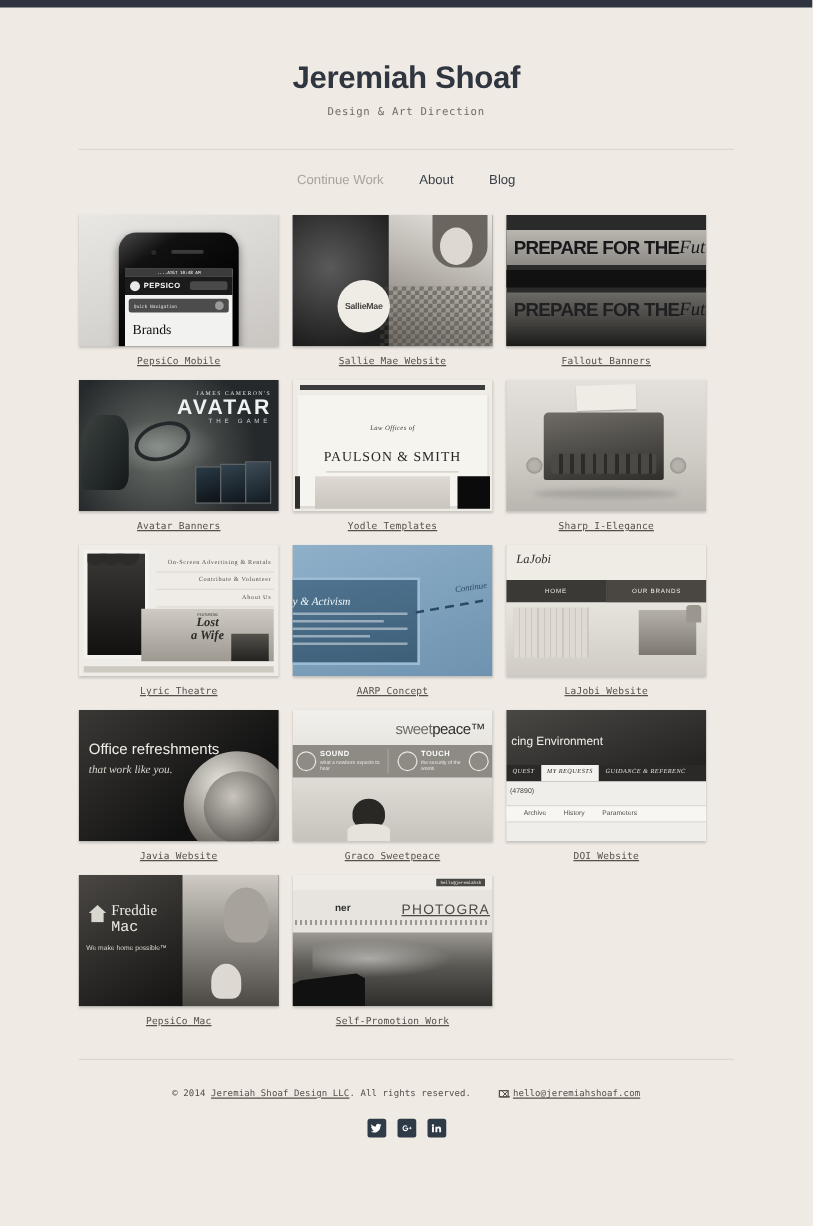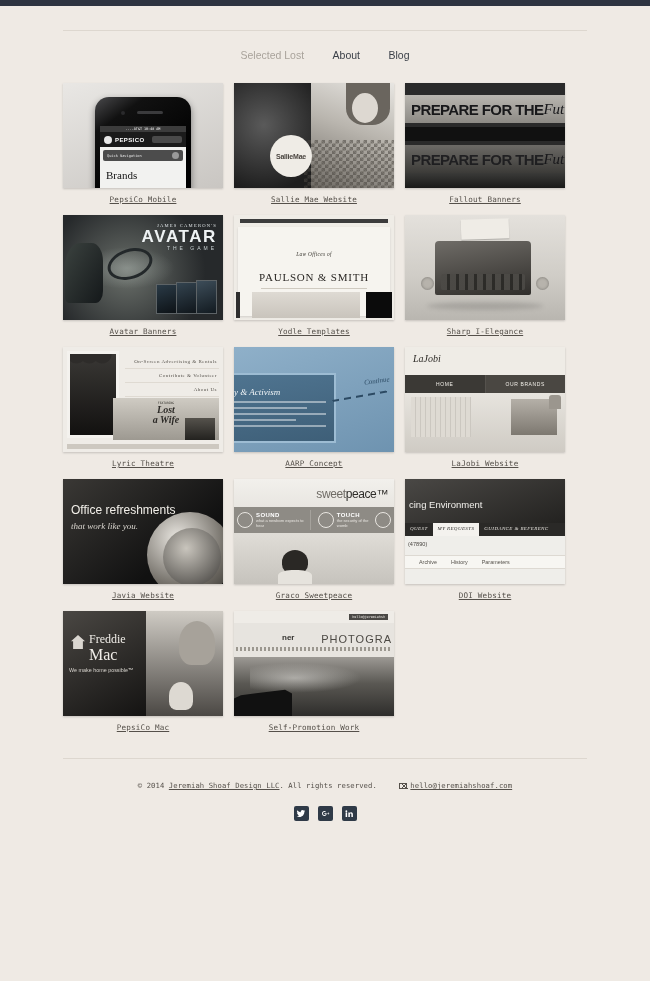--- a/index.html
+++ b/index.html
@@ -234,32 +234,32 @@
   .gr-sep{width:1px;height:20px;background:#a5a29c;}
   .gr-person{position:absolute;left:44px;bottom:0;width:34px;height:34px;}
   .gr-hair{position:absolute;left:4px;top:0;width:26px;height:24px;background:#2a2825;border-radius:50% 50% 40% 40%;}
   .gr-body{position:absolute;left:0;bottom:0;width:34px;height:14px;background:#e6e3dd;border-radius:40% 40% 0 0;}
 
   
   .fm-bg{background:linear-gradient(120deg,#55524d,#1b1a18);}
   .fm-left{position:absolute;left:0;top:0;width:52%;height:100%;background:linear-gradient(150deg,#4a4743,#141312);}
   .fm-house{position:absolute;left:8px;top:24px;width:14px;height:14px;background:#dad6d0;clip-path:polygon(50% 0,100% 45%,85% 45%,85% 100%,15% 100%,15% 45%,0 45%);}
   .fm-t1{position:absolute;left:26px;top:22px;font-family:"Liberation Serif",serif;font-size:12px;color:#f0ede8;line-height:1;}
-  .fm-t2{position:absolute;left:26px;top:36px;font-family:Liberation Serif, serif;font-size:16px;color:#f0ede8;line-height:1;text-align:center;}
+  .fm-t2{position:absolute;left:26px;top:36px;font-family:Liberation Mono, monospace;font-size:12px;color:#f0ede8;line-height:1;text-align:center;}
   .fm-tag{position:absolute;left:6px;top:56px;font-family:"Liberation Sans",sans-serif;font-size:5.4px;color:#d7d3cd;}
   .fm-photo{position:absolute;right:0;top:0;width:50%;height:100%;background:linear-gradient(180deg,#cfcbc4,#4b4844);}
   .fm-old{position:absolute;right:8px;top:10px;width:36px;height:44px;background:#a7a29a;border-radius:50% 50% 35% 35%;}
   .fm-baby{position:absolute;right:30px;bottom:6px;width:24px;height:28px;background:#ddd9d2;border-radius:50% 50% 30% 30%;}
 
   
   .sp-bg{background:#e7e4df;}
   .sp-top{position:absolute;left:0;right:0;top:0;height:12px;background:#efece7;}
   .sp-mail{position:absolute;right:6px;top:3px;background:#4a4845;color:#efece7;font-family:"DejaVu Sans Mono",monospace;font-size:3.4px;padding:1px 3px;}
-  .sp-ner{position:absolute;left:16px;top:22px;font-family:"Liberation Sans",sans-serif;font-weight:bold;font-size:8px;color:#34322f;padding-left:32px;}
-  .sp-photo-w{position:absolute;right:2px;top:22px;font-family:"Liberation Sans",sans-serif;font-size:11px;color:#4c4944;letter-spacing:1px;}
+  .sp-ner{position:absolute;left:2px;top:22px;font-family:"Liberation Sans",sans-serif;font-weight:bold;font-size:8px;color:#34322f;padding-left:32px;}
+  .sp-photo-w{position:absolute;right:2px;top:22px;font-family:"Liberation Sans",sans-serif;font-size:11px;color:#4c4944;letter-spacing:1px;text-decoration:underline;}
   .sp-dash{position:absolute;left:2px;right:2px;top:36px;height:4px;background:repeating-linear-gradient(90deg,#9b978f 0 2px,transparent 2px 4px);}
   .sp-sky{position:absolute;left:0;right:0;top:46px;bottom:0;background:linear-gradient(180deg,#9c9994 0%,#5a5853 45%,#2e2d2b 100%);}
   .sp-cloud{position:absolute;left:10%;top:52px;width:70%;height:30px;background:radial-gradient(ellipse at 40% 50%,rgba(230,228,224,.55),transparent 70%);}
   .sp-struct{position:absolute;left:0;bottom:0;width:58px;height:32px;background:#111;clip-path:polygon(12% 35%,88% 18%,100% 30%,100% 100%,0 100%,0 45%);}
 
   
   .footer-wrap{width:524px;margin:26px auto 0;border-top:1px solid #ddd7cf;padding-top:22px;text-align:center;}
   .foot-line{font-family:"DejaVu Sans Mono",monospace;font-size:7.2px;color:#55504a;letter-spacing:.1px;}
   .foot-line .u{text-decoration:underline;}
   .foot-mail{margin-left:18px;text-decoration:underline;color:#55504a;cursor:pointer;}
@@ -271,23 +271,27 @@
   .soc{width:15px;height:15px;border-radius:2px;background:#2f3a47;color:#fff;display:flex;align-items:center;justify-content:center;font-size:8px;font-weight:bold;font-family:"Liberation Sans",sans-serif;cursor:pointer;}
   .soc svg{display:block;}
 </style>
 </head>
 <body>
 
 <div class="topbar"></div>
 
 <div class="page">
 
+  <div class="header">
+    <h1 class="site-title">Jeremiah Shoaf</h1>
+    <div class="site-tagline">Design &amp; Art Direction</div>
+  </div>
 
   <div class="nav-wrap">
-    <a class="nav-item current">Selected Lost</a>
+    <a class="nav-item current">Continue Work</a>
     <a class="nav-item">About</a>
     <a class="nav-item">Blog</a>
   </div>
 
   <div class="grid">
 
     <div class="card">
       <div class="thumb">
         <div class="t-inner pep-bg">
           <div class="pep-phone">

